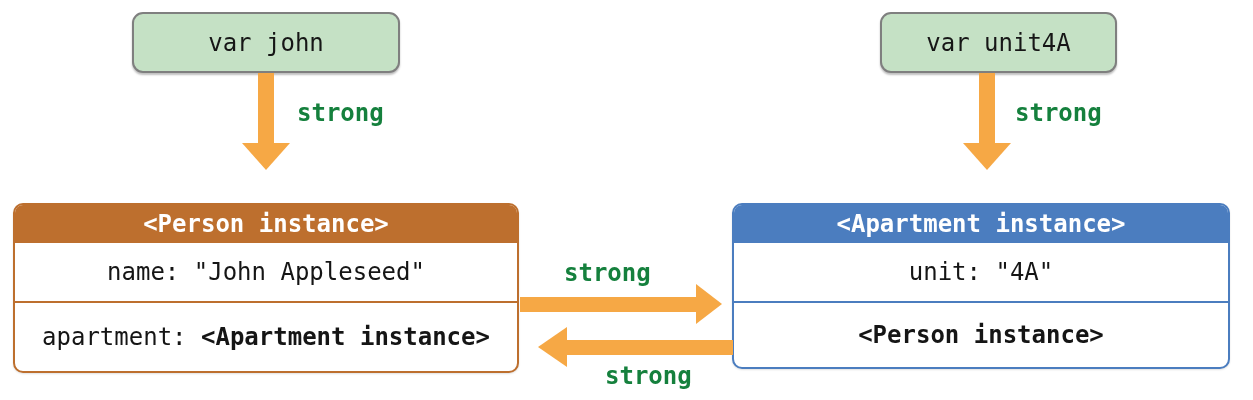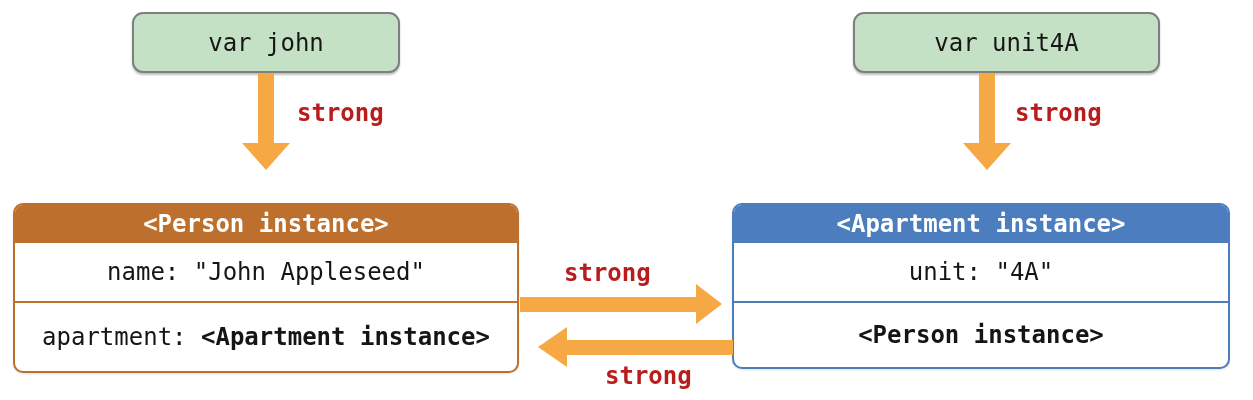--- a/index.html
+++ b/index.html
@@ -10,21 +10,21 @@
   }
   
   .varbox {
     position:absolute; box-sizing:border-box; height:61px;
     background:#c5e1c5; border:2px solid #7f7f7f; border-radius:11px;
     display:flex; align-items:center; justify-content:center;
     font-size:24px; color:#161616;
     box-shadow:0 2px 2px rgba(0,0,0,.25);
   }
   .varbox.john  { left:132px; top:12px; width:268px; }
-  .varbox.unit  { left:853px; top:12px; width:307px; }
+  .varbox.unit  { left:880px; top:12px; width:237px; }
 
   
   .ibox {
     position:absolute; box-sizing:border-box; background:#ffffff;
     border-radius:10px; display:flex; flex-direction:column; overflow:hidden;
     font-size:24px; box-shadow:0 1px 2px rgba(0,0,0,.12);margin-top:13px;
   }
   .ibox.person    { left:13px;  top:190px; width:506px; height:170px; border:2px solid #bd6f2e; }
   .ibox.apartment { left:732px; top:190px; width:498px; height:166px; border:2px solid #4b7dbf; }
   .ibox .hdr {
@@ -51,21 +51,21 @@
                      border-right:24px solid transparent; border-top:27px solid #f6a845; }
   .shaft.to-apartment { left:520px; top:297px; width:177px; height:15px; }
   .tri.to-apartment   { left:696px; top:284px; border-top:20px solid transparent;
                         border-bottom:20px solid transparent; border-left:26px solid #f6a845; }
   .shaft.to-person { left:566px; top:340px; width:167px; height:15px; }
   .tri.to-person   { left:538px; top:327px; border-top:20px solid transparent;
                      border-bottom:20px solid transparent; border-right:29px solid #f6a845; }
 
   
   .strong {
-    position:absolute; color:#b91c1c; font-weight:bold;
+    position:absolute; color:#15803d; font-weight:bold;
     font-size:24px; line-height:24px; white-space:pre;
   }
   .strong.s1 { left:297px;  top:101px; }
   .strong.s2 { left:1015px; top:101px; }
   .strong.s3 { left:564px;  top:261px; }
   .strong.s4 { left:605px;  top:364px; }
 </style>
 </head>
 <body>
 

